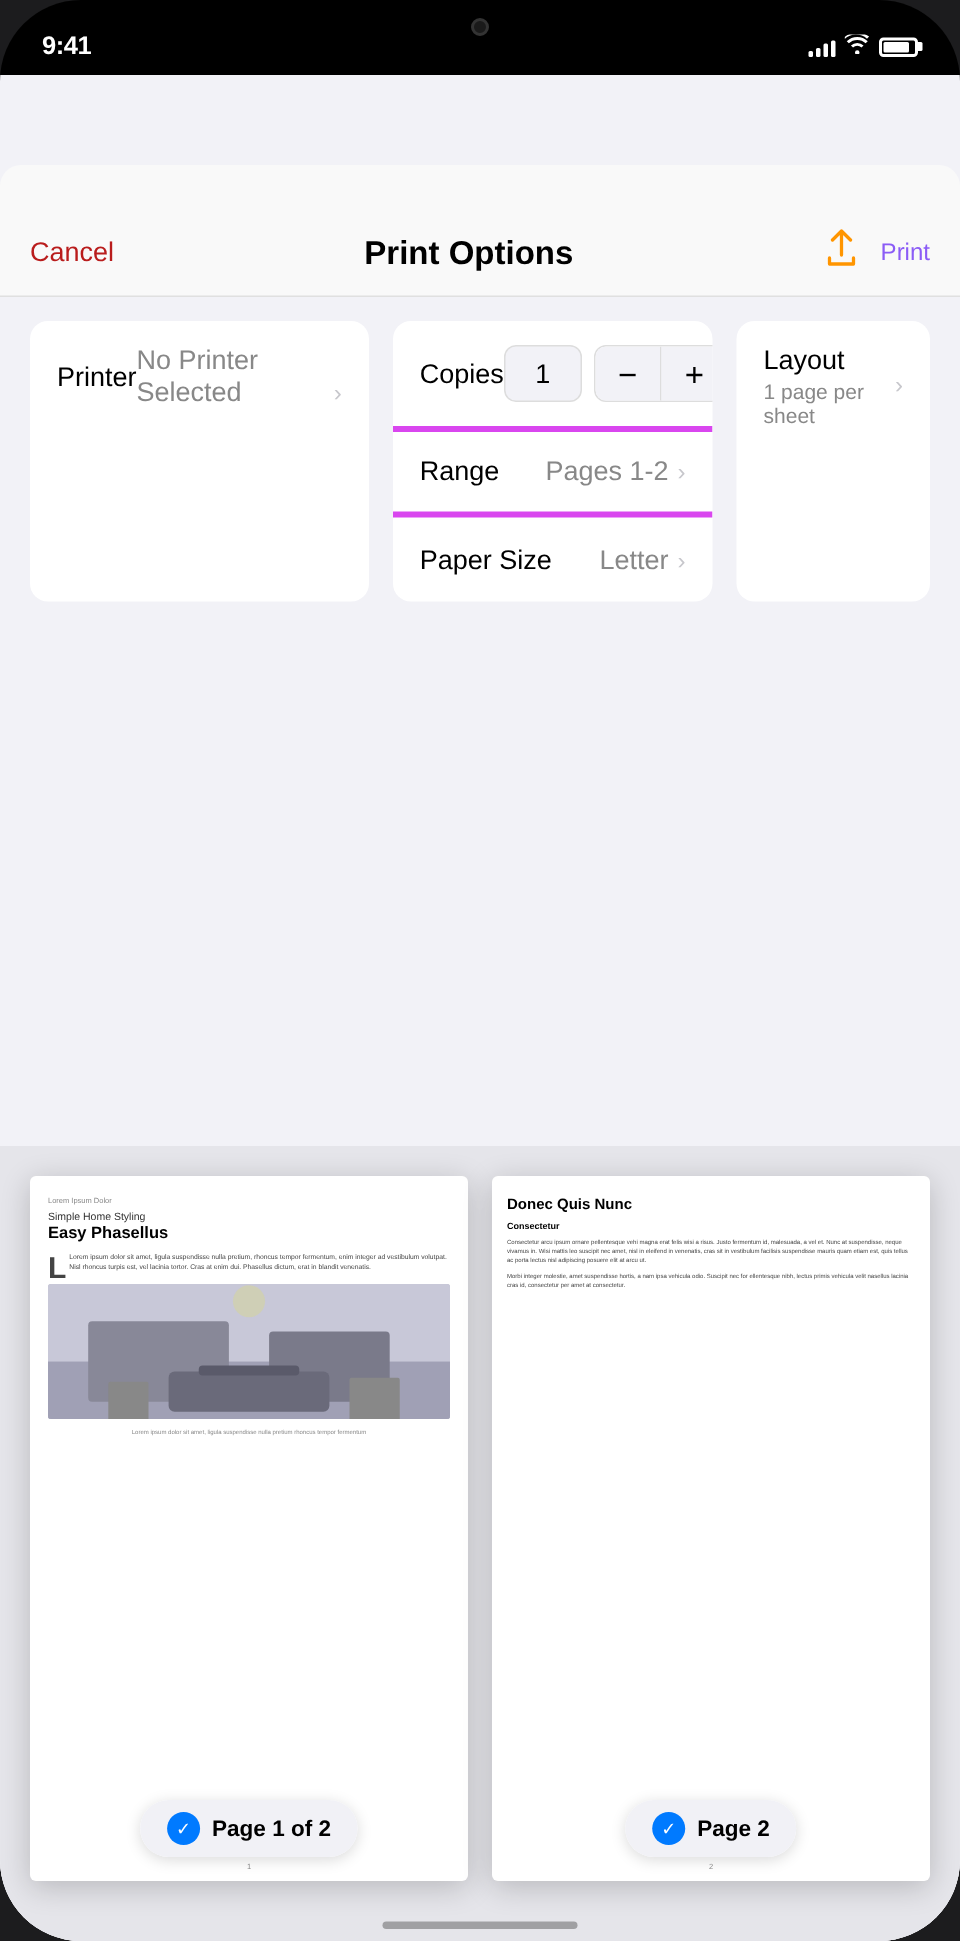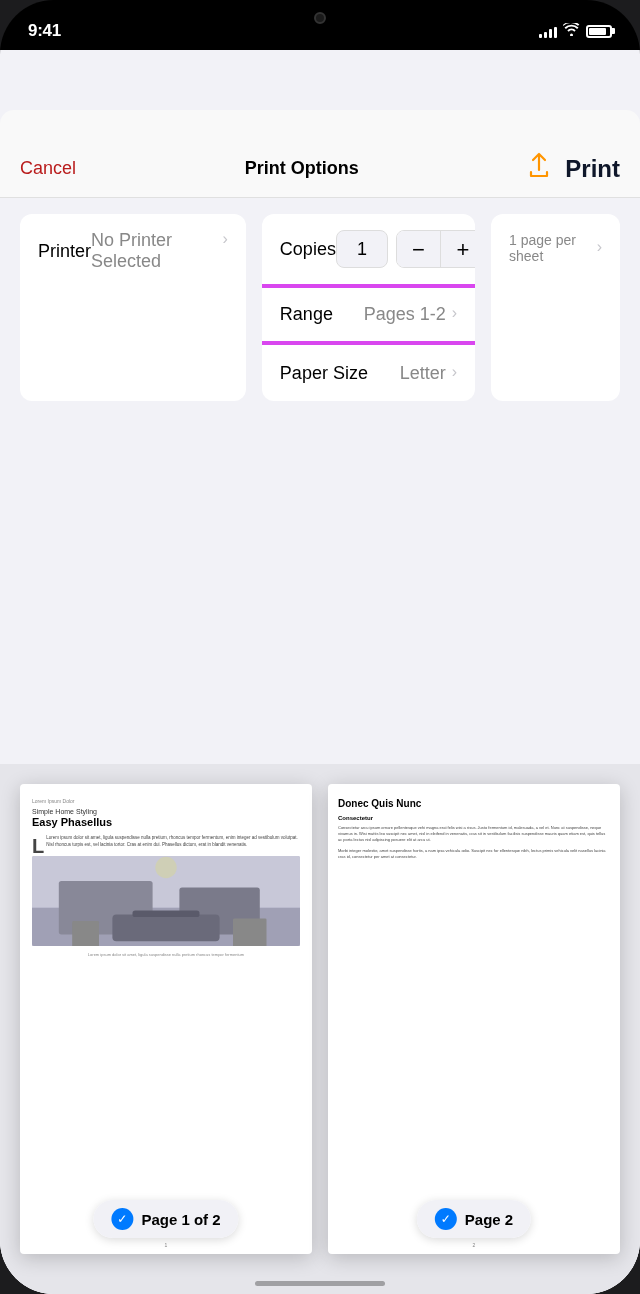--- a/index.html
+++ b/index.html
@@ -156,40 +156,40 @@
     .nav-cancel {
       color: #b91c1c;
       font-size: 18px;
       font-weight: 400;
       background: none;
       border: none;
       cursor: pointer;
     }
 
     .nav-title {
-      font-size: 18px;
+      font-size: 22px;
       font-weight: 700;
       color: #000;
     }
 
     .nav-right {
       display: flex;
       align-items: center;
       gap: 14px;
     }
 
     .share-icon {
       color: #FF9500;
       font-size: 22px;
     }
 
     .nav-print {
-      color: #0f172a;
-      font-size: 24px;
-      font-weight: 700;
+      color: #8b5cf6;
+      font-size: 16px;
+      font-weight: 400;
     }
 
     
     .settings-container {
       padding: 16px 20px;
       display: flex;
       flex-direction: row;
       gap: 16px;
     }
 
@@ -213,21 +213,21 @@
     }
 
     .row-label {
       font-size: 18px;
       font-weight: 400;
       color: #000;
     }
 
     .row-value {
       display: flex;
-      align-items: flex-start;
+      align-items: flex-end;
       gap: 6px;
       color: #888;
       font-size: 18px;
     }
 
     .chevron {
       color: #c7c7cc;
       font-size: 16px;
       font-weight: 500;
     }
@@ -560,20 +560,21 @@
             <div class="row-value">
               <span>Letter</span>
               <span class="chevron">›</span>
             </div>
           </div>
         </div>
 
         <div class="settings-group">
           <div class="layout-row">
             <div class="layout-info">
+              <div class="layout-title">Layout</div>
               <div class="layout-subtitle">1 page per sheet</div>
             </div>
             <span class="chevron">›</span>
           </div>
         </div>
 
       </div>
 
       <div class="preview-area">
 

